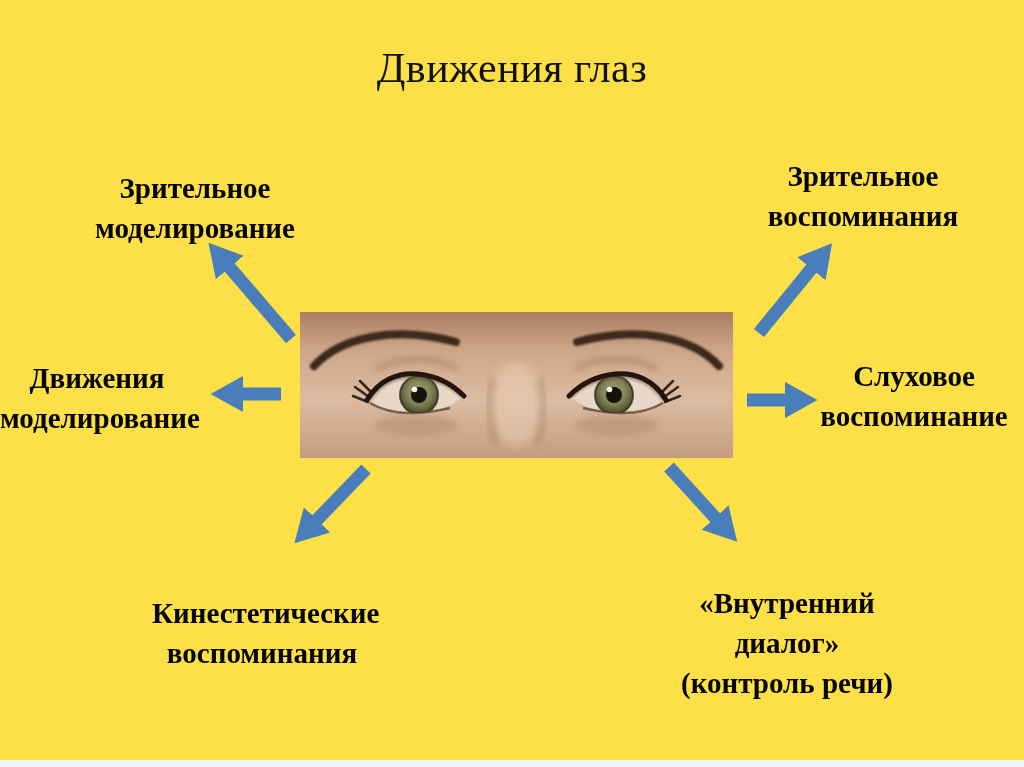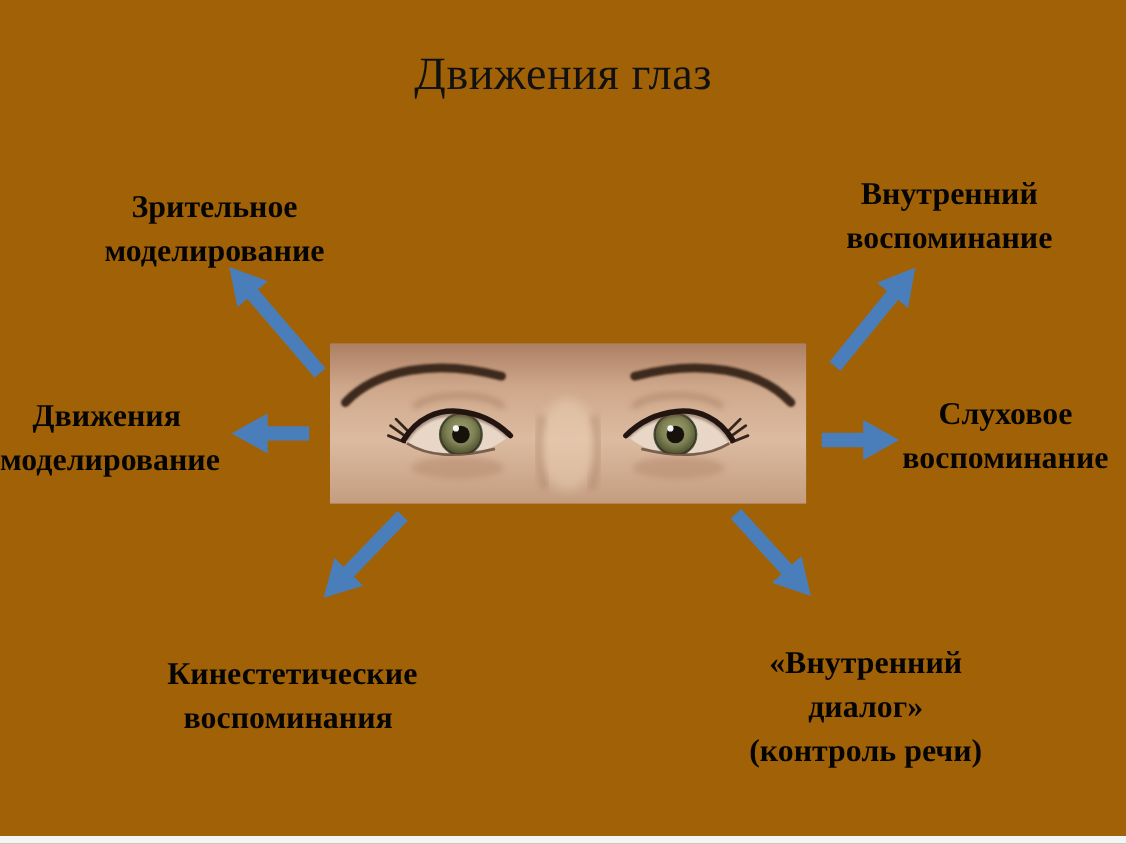--- a/index.html
+++ b/index.html
@@ -1,18 +1,18 @@
 <!DOCTYPE html>
 <html><head>
 <meta charset="utf-8">
 <style>
   html,body{margin:0;padding:0;background:#ffffff;}
   .slide{
     position:relative;width:1024px;height:767px;overflow:hidden;
-    background:#a16207;font-family:"Liberation Serif","DejaVu Serif",serif;color:#000000;
+    background:#fde047;font-family:"Liberation Serif","DejaVu Serif",serif;color:#000000;
   }
   .title{
     position:absolute;top:44px;left:0;width:1024px;text-align:center;
     font-size:42px;font-weight:400;letter-spacing:0.5px;color:#111111;
   }
   .node-label{
     position:absolute;text-align:center;font-weight:700;font-size:29px;line-height:1.38;color:#050505;
   }
   .node-top-left{left:85px;top:168px;width:220px;}
   .node-top-right{left:753px;top:156px;width:220px;}
@@ -27,21 +27,21 @@
   }
 </style>
 </head>
 <body>
 
 <div class="slide">
 
   <div class="title">Движения глаз</div>
 
   <div class="node-label node-top-left">Зрительное моделирование</div>
-  <div class="node-label node-top-right">Внутренний воспоминание</div>
+  <div class="node-label node-top-right">Зрительное воспоминания</div>
   <div class="node-label node-left">Движения моделирование</div>
   <div class="node-label node-right">Слуховое воспоминание</div>
   <div class="node-label node-bottom-left">Кинестетические воспоминания</div>
   <div class="node-label node-bottom-right">«Внутренний диалог» (контроль речи)</div>
 
   <svg class="arrows" width="1024" height="767" viewBox="0 0 1024 767" xmlns="http://www.w3.org/2000/svg">
     <defs>
       <marker id="ah" viewBox="0 0 10 10" refX="2" refY="5" markerWidth="2.8" markerHeight="3" orient="auto">
         <path d="M0,0 L9,5 L0,10 Z" fill="#4a7ebb"></path>
       </marker>

